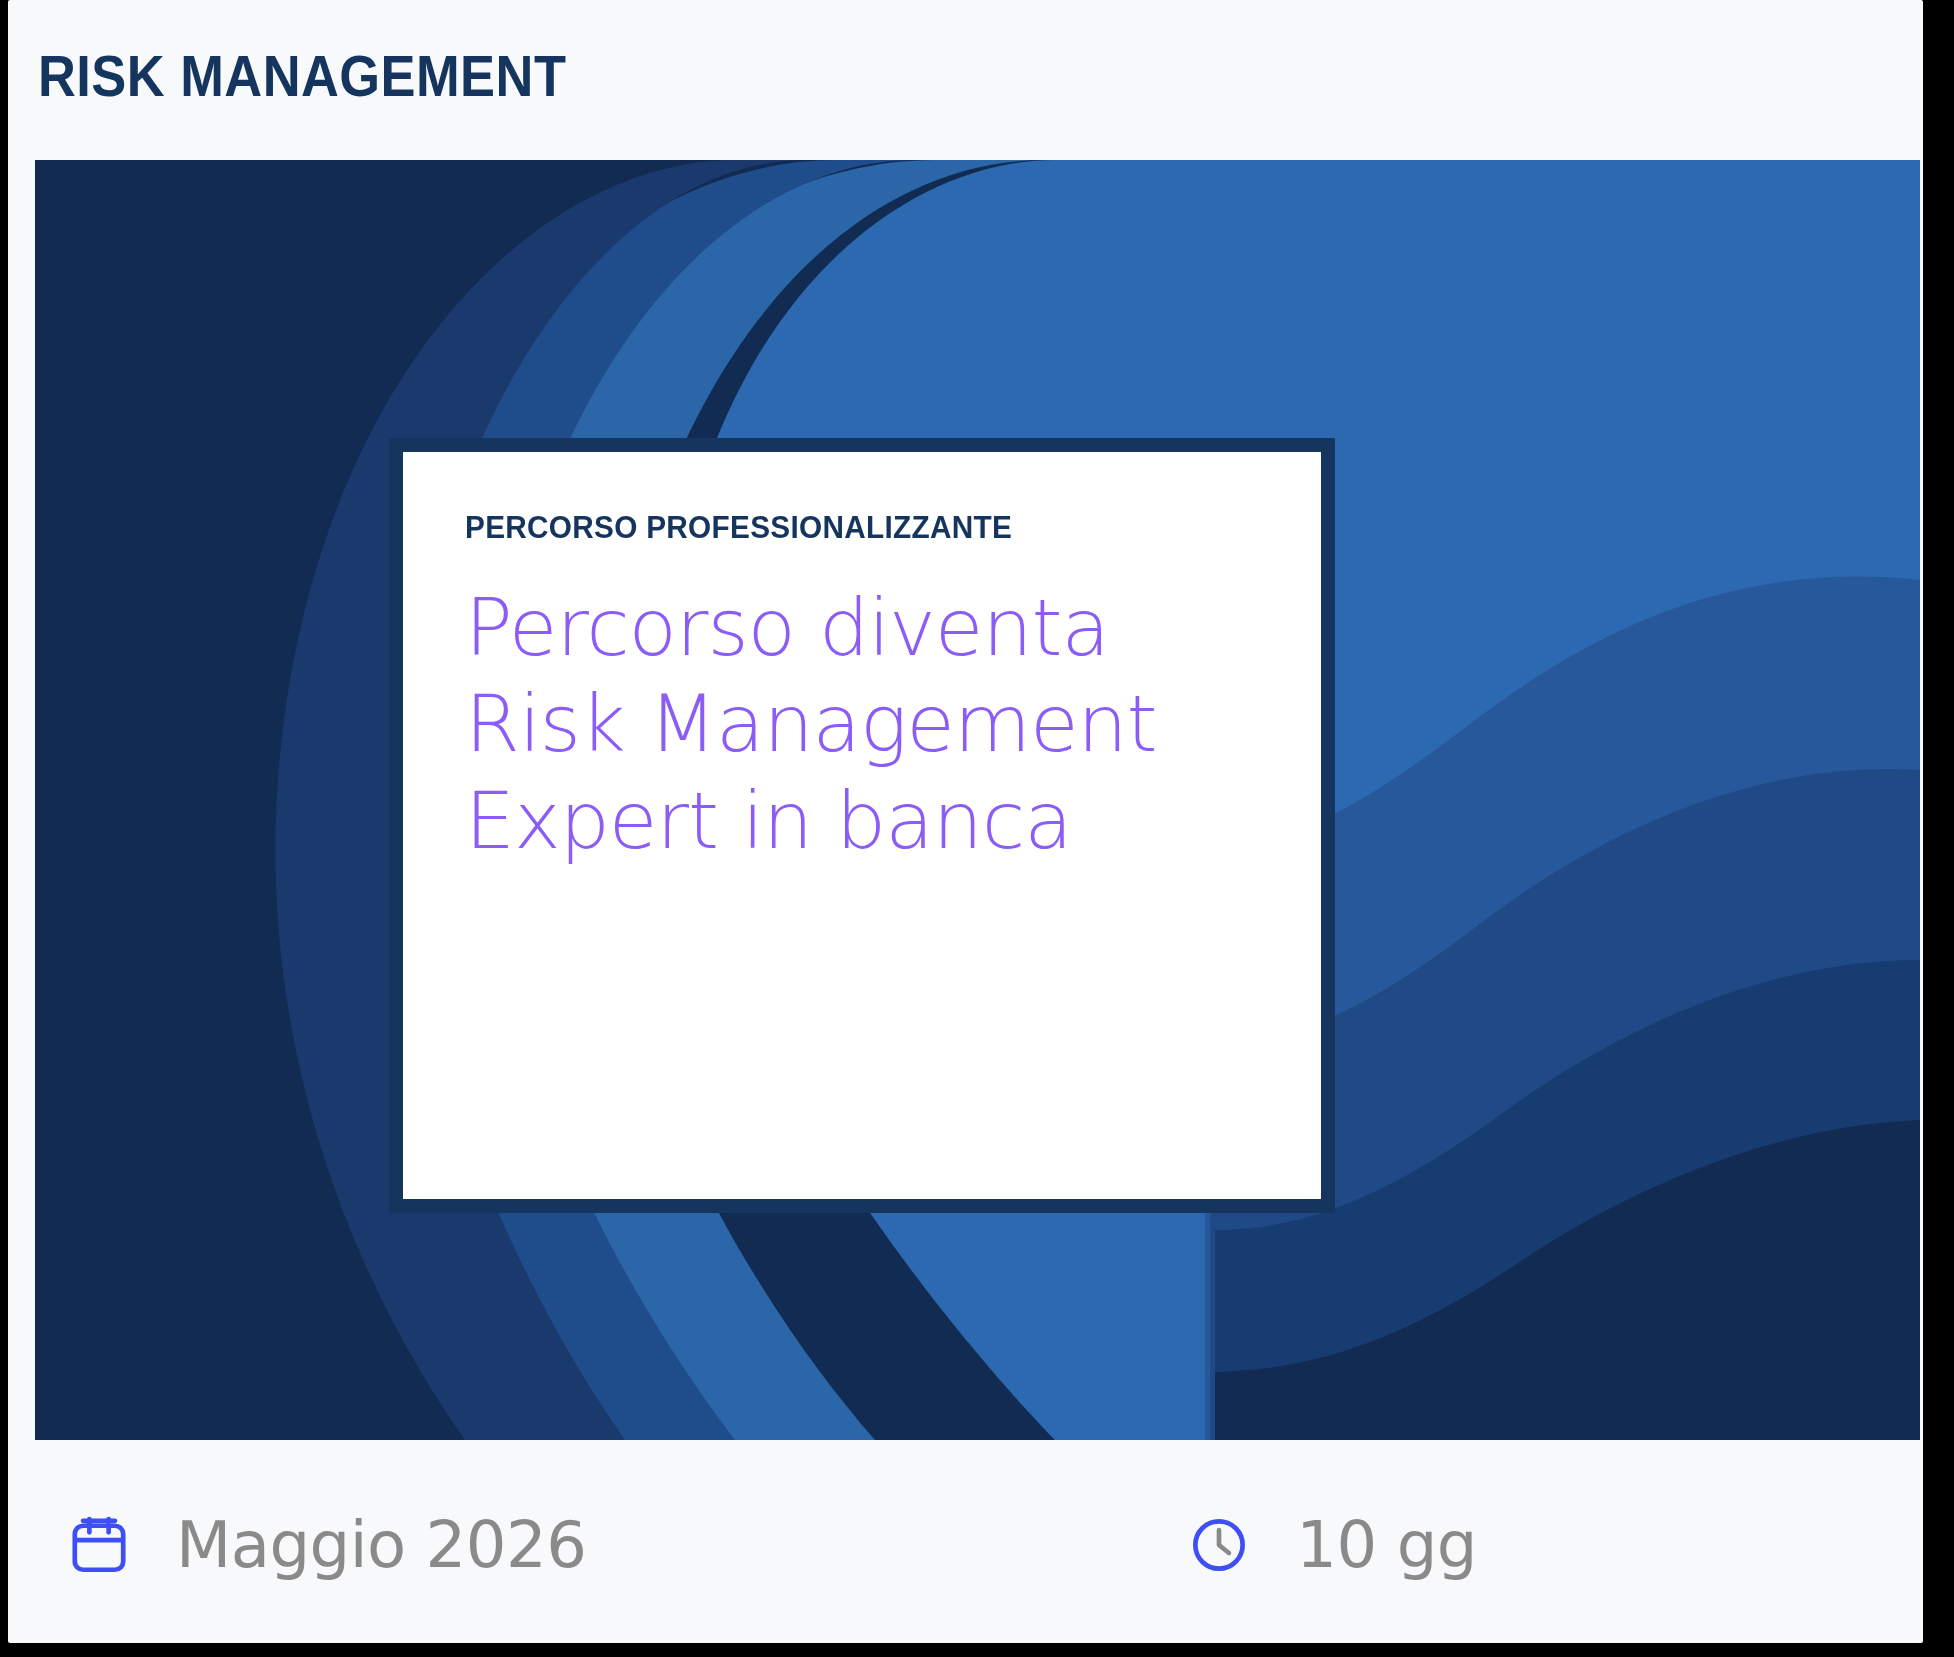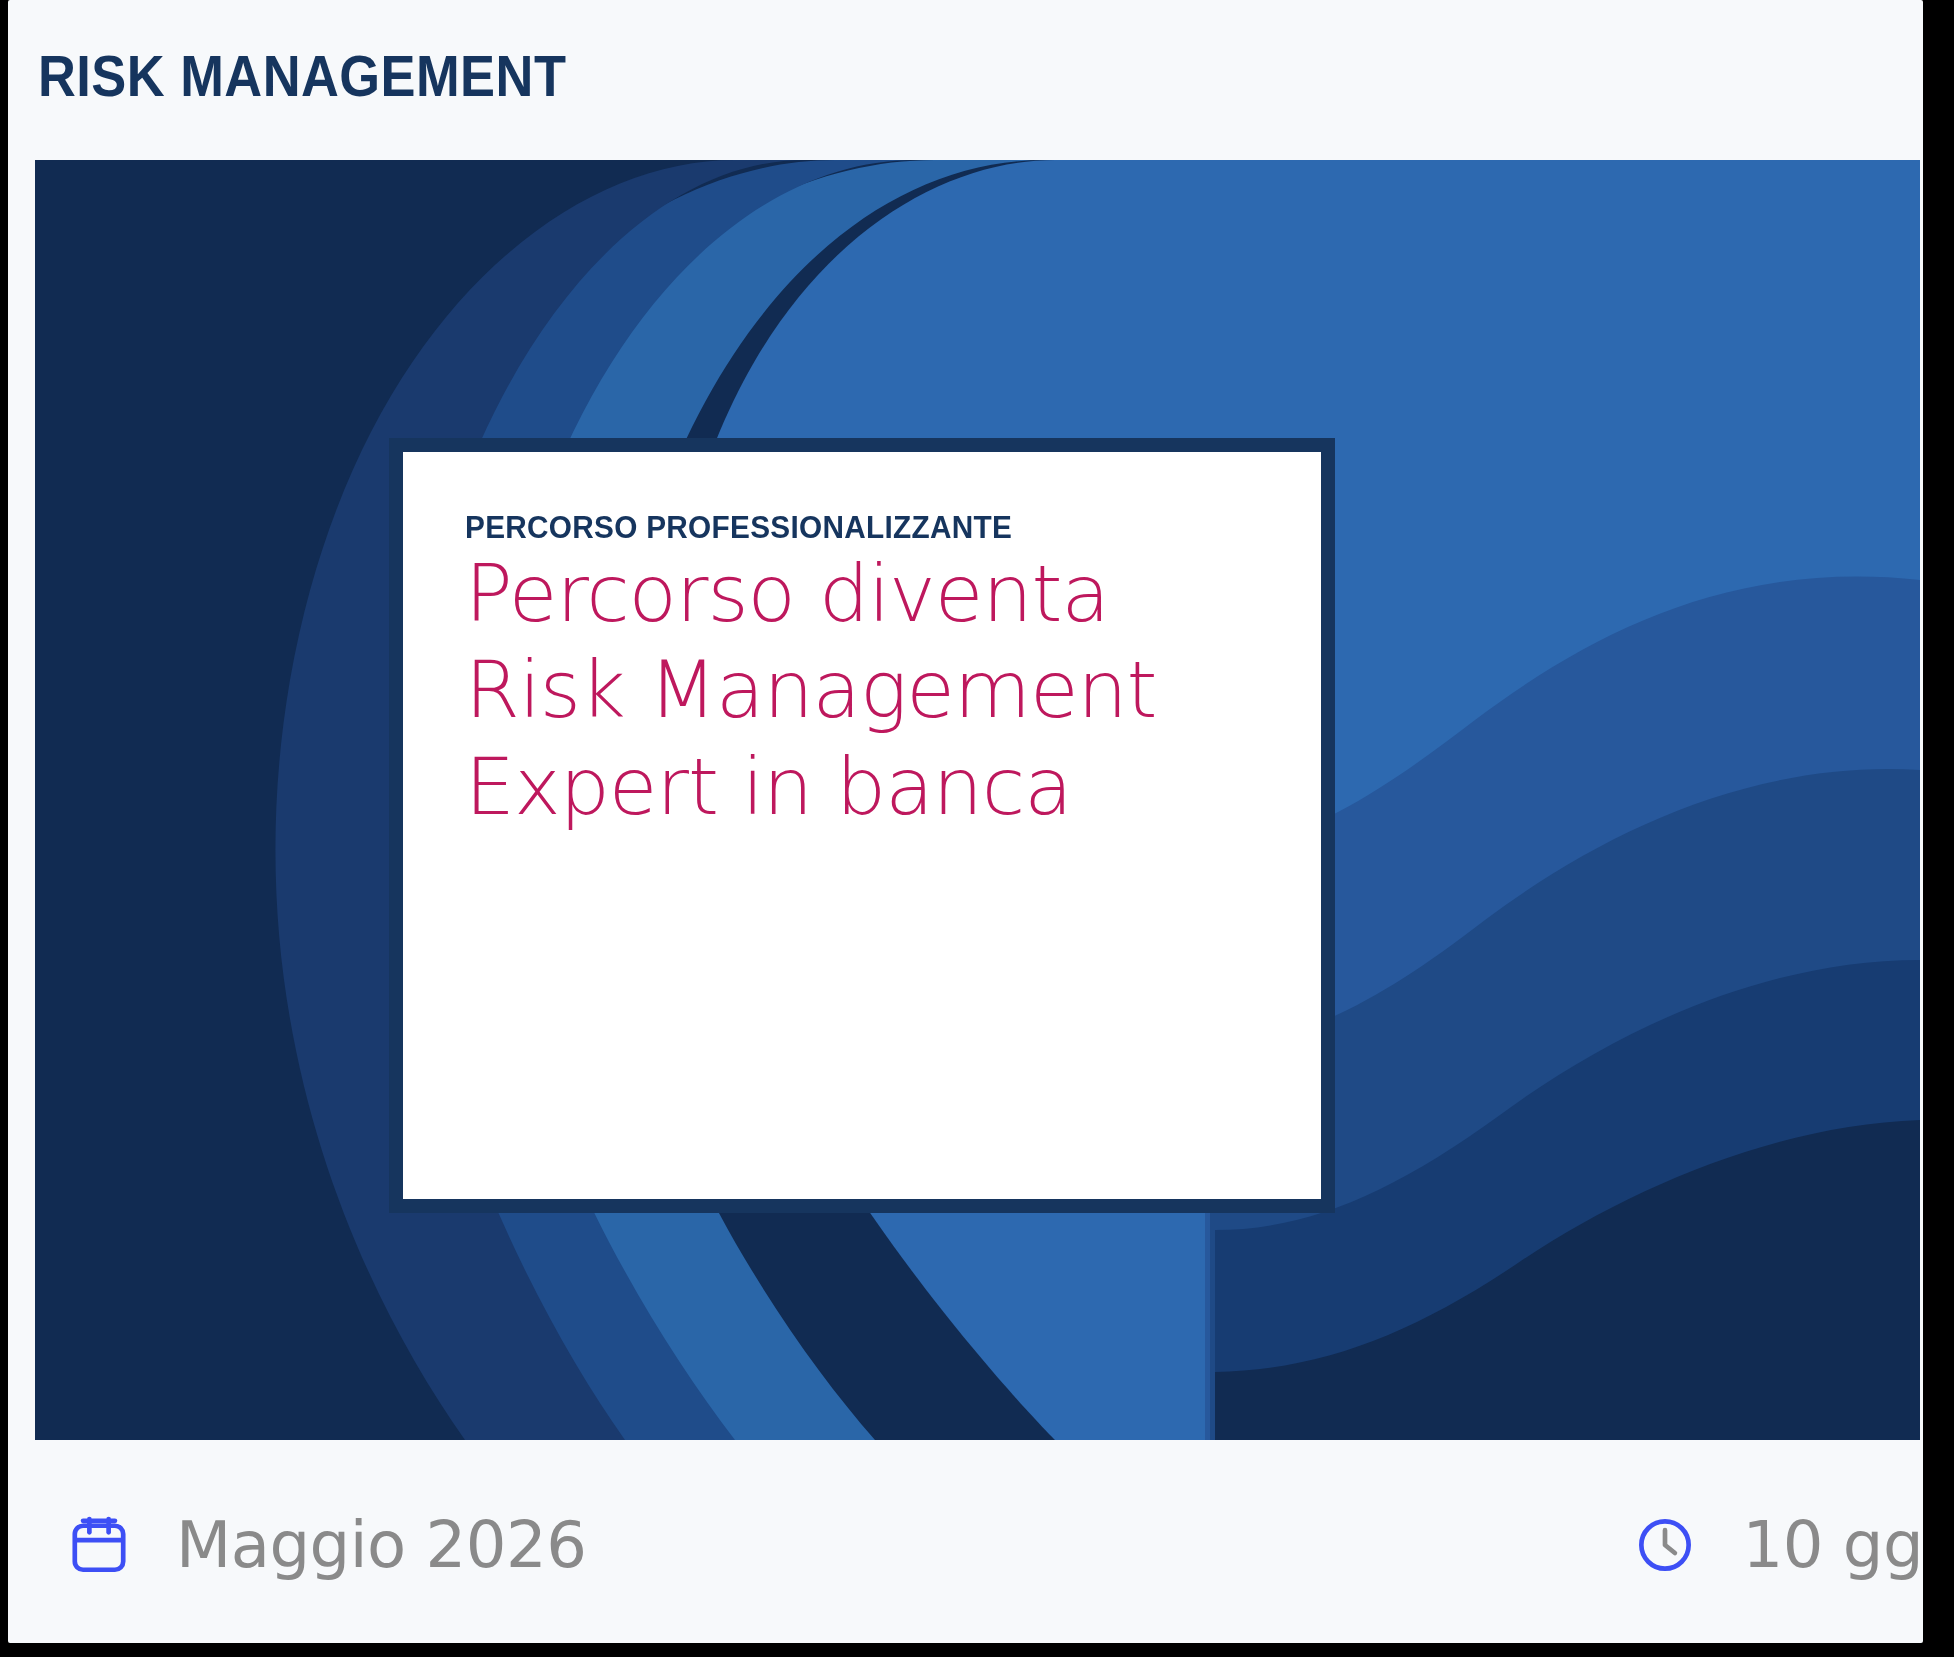--- a/index.html
+++ b/index.html
@@ -89,38 +89,38 @@
     color: #16355e;
     font-size: 31px;
     font-weight: 700;
     letter-spacing: 0.3px;
     font-family: "Liberation Sans", sans-serif;
     transform: scaleX(0.96);
     transform-origin: left center;
     white-space: nowrap;
   }
   .panel-title {
-    color: #be185d;
+    margin-top: 34px;
+    color: #8b5cf6;
     font-size: 79px;
     line-height: 1.22;
     font-weight: 300;
     font-family: "DejaVu Sans", sans-serif;
     letter-spacing: -1px;
   }
 
   
   .footer {
     position: absolute;
     left: 0;
     top: 1446px;
     width: 100%;
     height: 197px;
     display: flex;
     align-items: center;
-    justify-content: space-between;
   }
   .meta {
     display: flex;
     align-items: center;
   }
   .meta-date  { margin-left: 58px; }
   .meta-dur   { margin-left: 600px; }
   .meta-icon {
     width: 66px;
     height: 66px;

